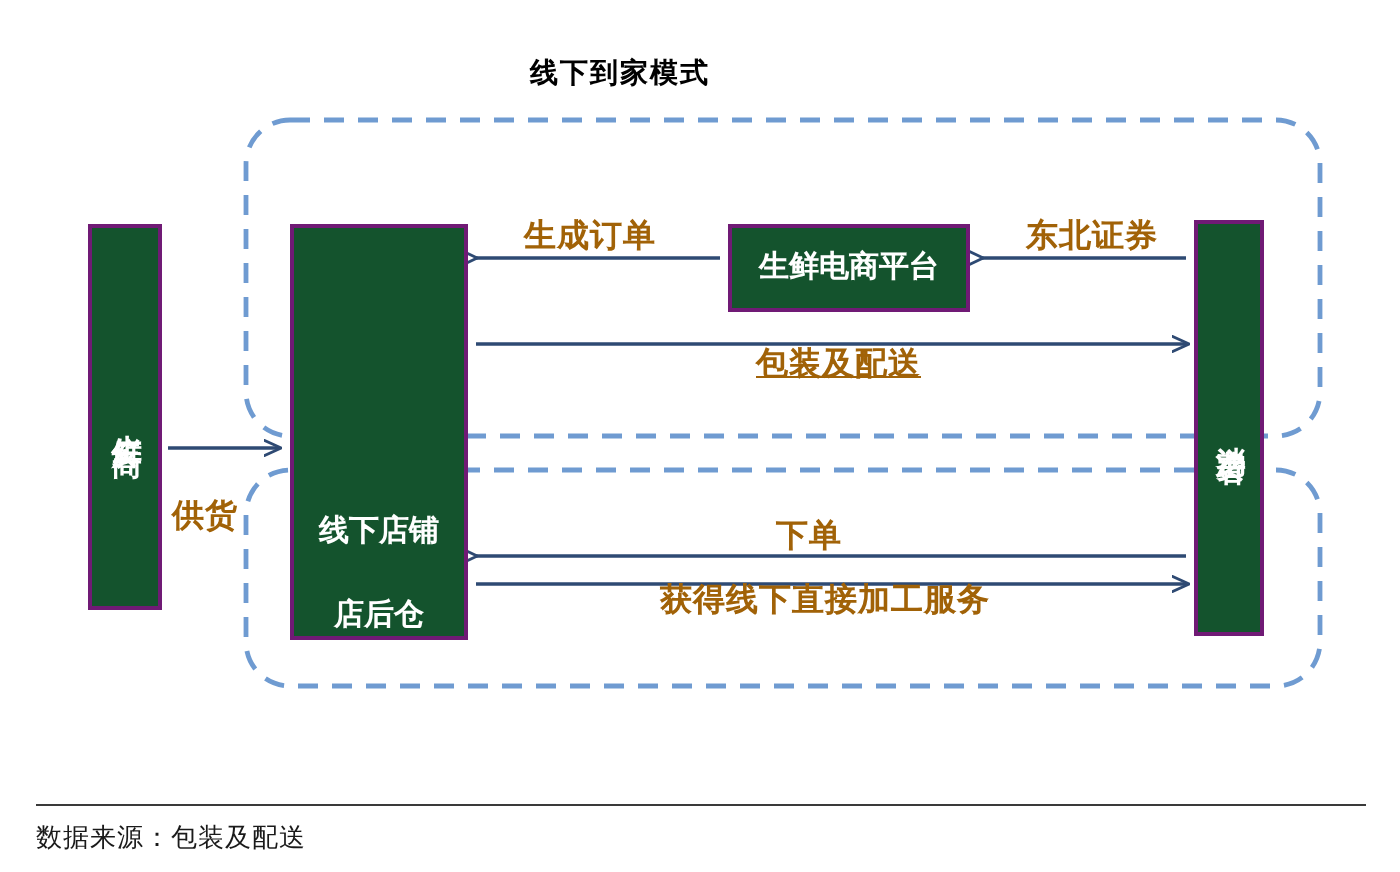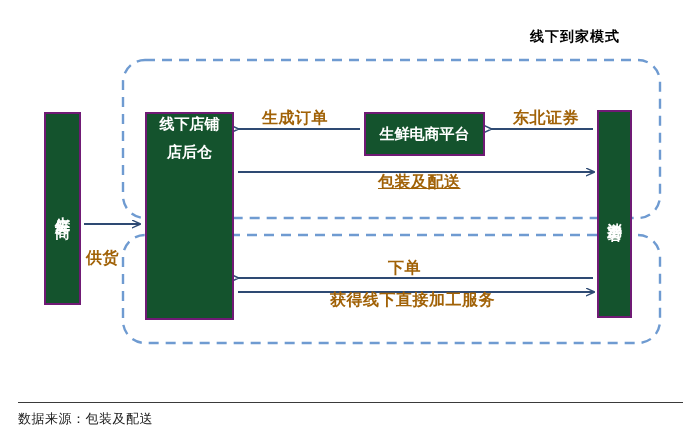--- a/index.html
+++ b/index.html
@@ -56,22 +56,22 @@
 
   #node-supplier {
     left: 44px;  top: 112px;
     width: 37px; height: 193px;
   }
   #node-store {
     left: 145px; top: 112px;
     width: 89px;  height: 208px;
     font-size: 15px;
     flex-direction: column;
-    justify-content: flex-start;
-    gap: 8px;
+    justify-content: flex-end;
+    gap: 22px;
   }
   #node-store .line { display: block; }
   #node-platform {
     left: 364px; top: 112px;
     width: 121px; height: 44px;
     font-size: 15px;
   }
   #node-consumer {
     left: 597px; top: 110px;
     width: 35px;  height: 208px;
@@ -82,21 +82,21 @@
     position: absolute;
     color: #000000;
     font-weight: bold;
     font-size: 14px;
     letter-spacing: 1px;
     white-space: nowrap;
   }
   #title-online-to-home {
     left: 0; top: 28px;
     width: 620px;
-    text-align: right;
+    text-align: center;
   }
   #title-online-to-store {
     left: 0; top: 344px;
     width: 700px;
     text-align: center;
   }
 
   
   .edge-label {
     position: absolute;

